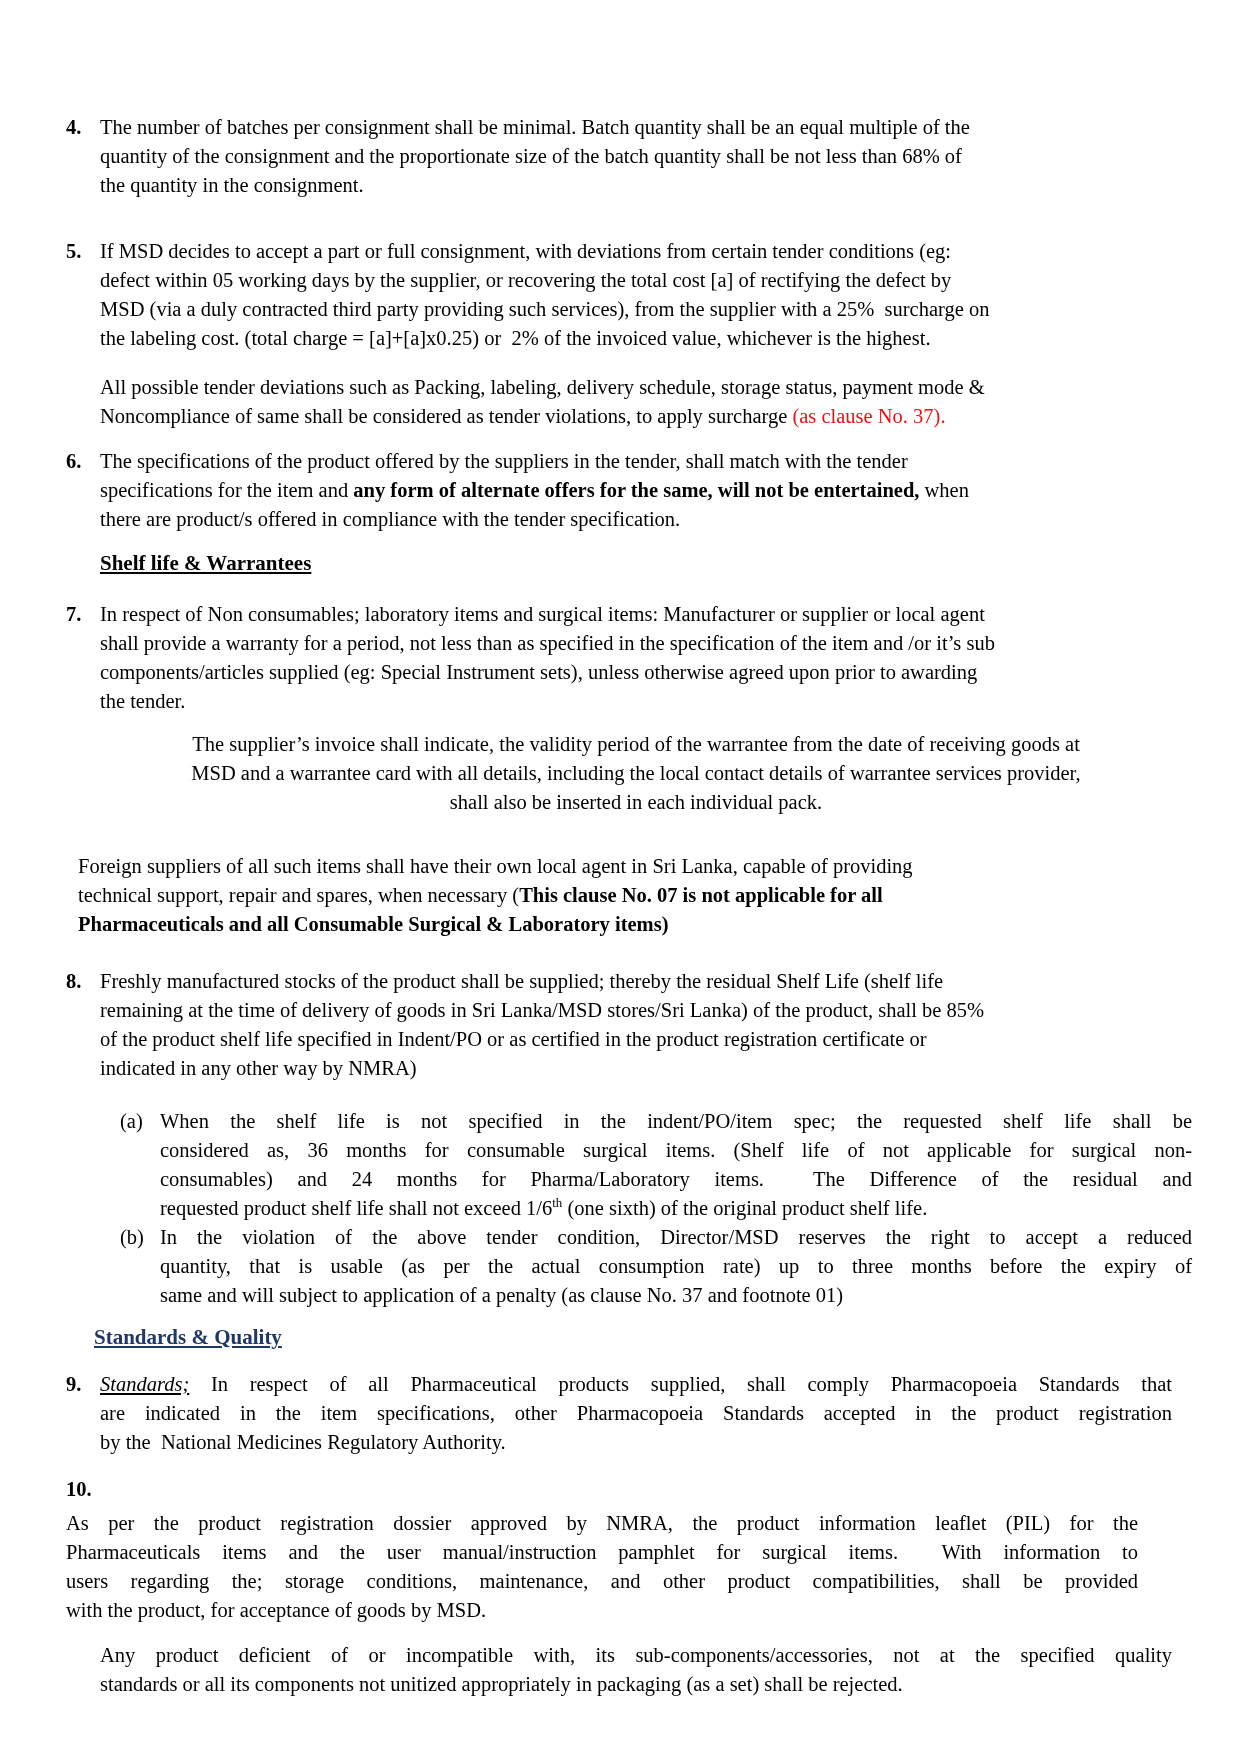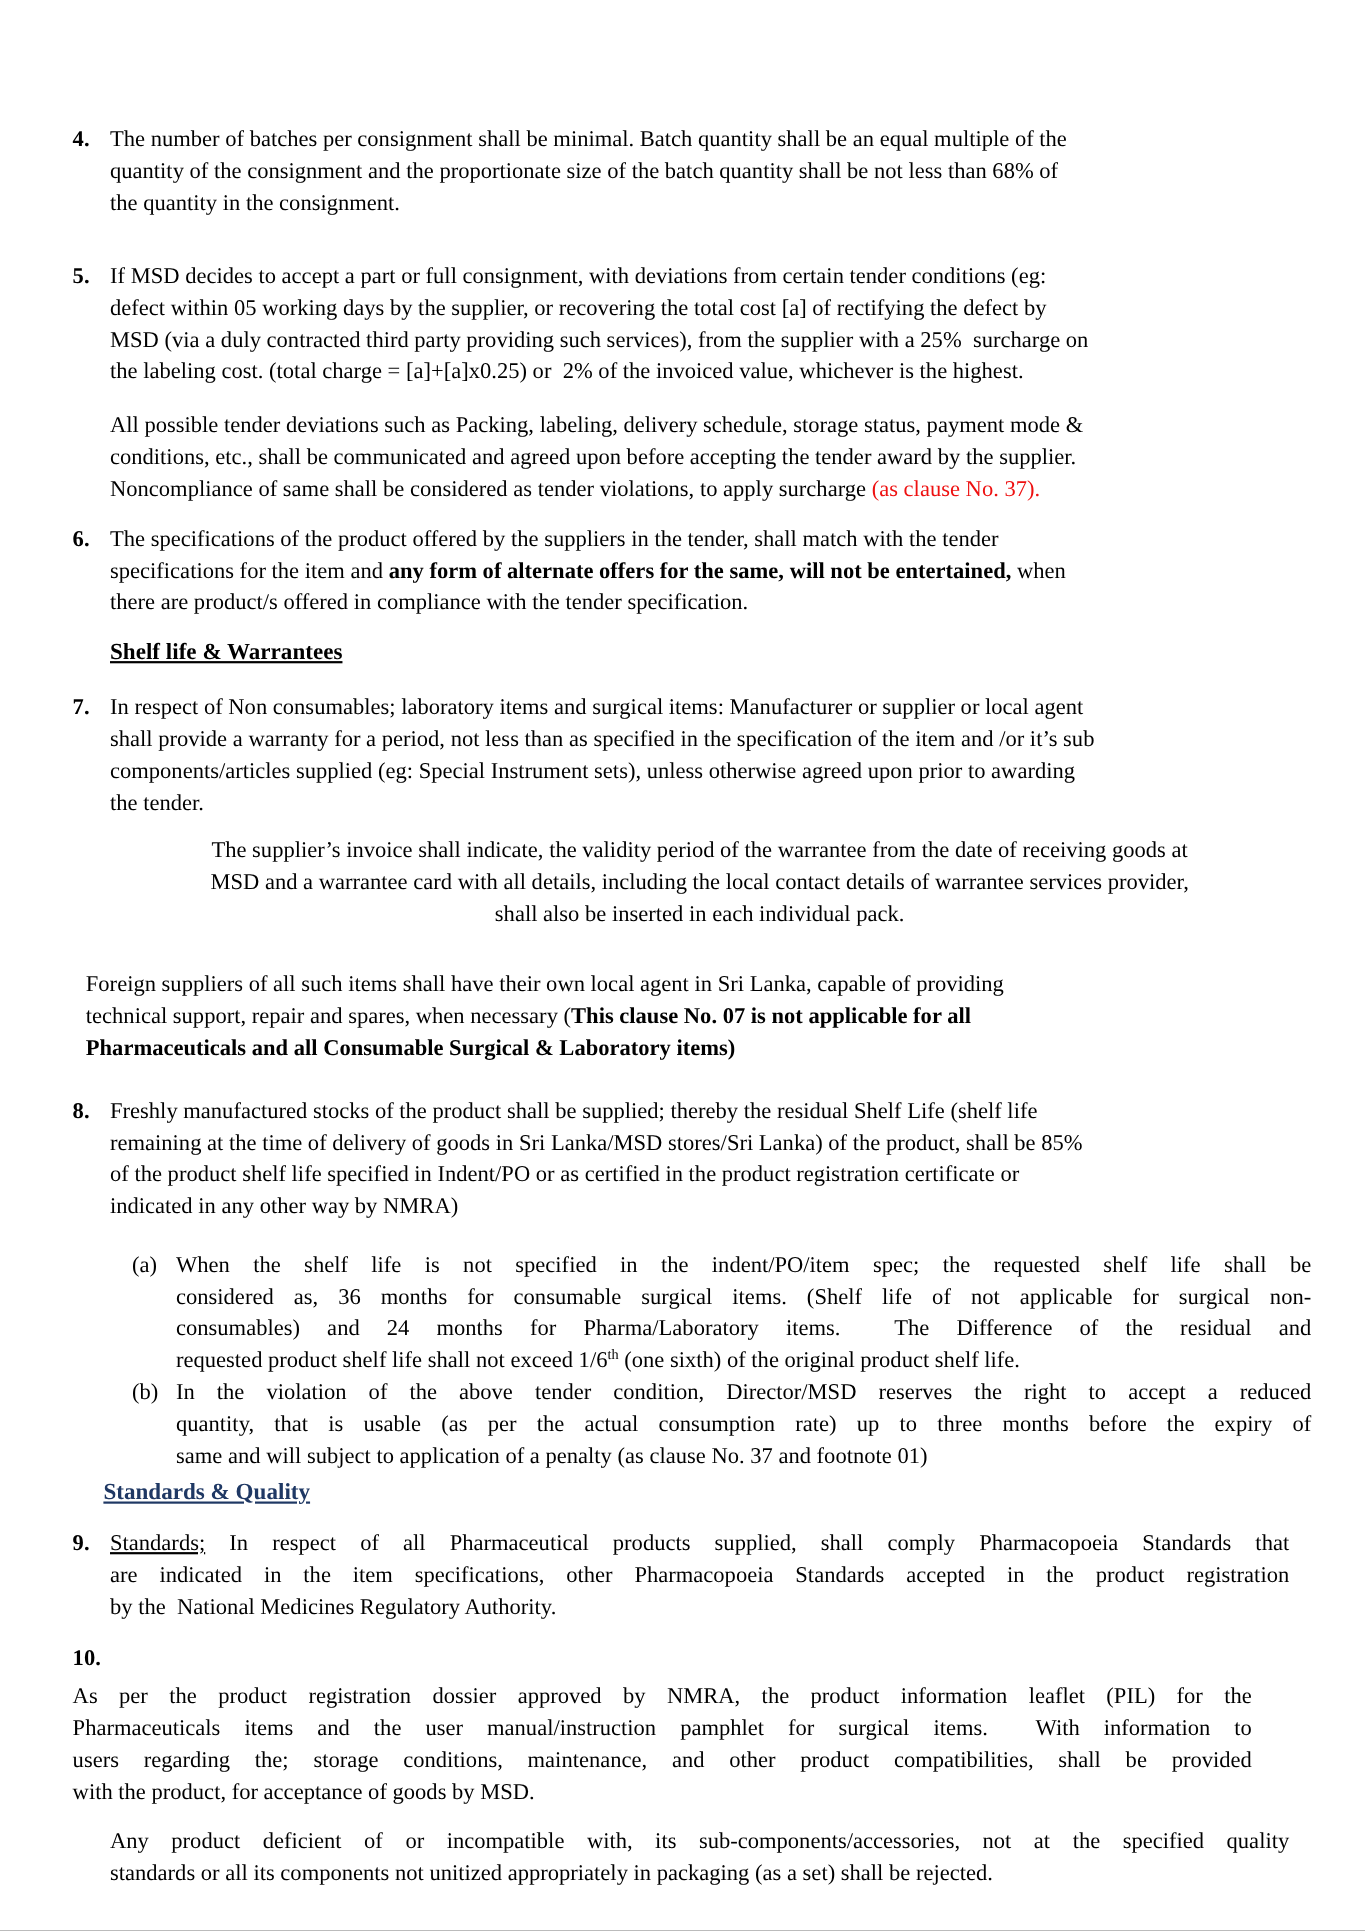--- a/index.html
+++ b/index.html
@@ -22,35 +22,35 @@
   .sub{display:flex;margin-left:54px;}
   .sublabel{flex:0 0 40px;}
   .sub .lines{width:1032px;}
   .para{margin-left:34px;width:1072px;}
   .heading{margin-left:34px;font-weight:bold;font-size:21px;text-decoration:underline;}
   .heading.blue{color:var(--head-blue,#1f3864);margin-left:28px;text-decoration-thickness:2px;}
   .line{white-space:pre-wrap;}
   .line.j{text-align:justify;text-align-last:justify;}
   .b{font-weight:bold;}
   .r{color:var(--red,#ee1111);}
-  .u{text-decoration:underline;}
+  .u{text-decoration:underline;font-style:italic;}
   .sup{vertical-align:super;font-size:13px;line-height:0;}
   
   #doc > :nth-child(1){margin-top:17px;}
   #doc > :nth-child(2){margin-top:37px;}
   #doc > :nth-child(3){margin-top:20px;}
   #doc > :nth-child(4){margin-top:16px;}
   #doc > :nth-child(5){margin-top:15px;}
   #doc > :nth-child(6){margin-top:22px;}
   #doc > :nth-child(7){margin-top:14px;text-align:center;}
   #doc > :nth-child(8){margin-top:35px;margin-left:12px;}
   #doc > :nth-child(9){margin-top:28px;}
   #doc > :nth-child(10){margin-top:24px;}
   #doc > :nth-child(11){margin-top:0px;}
-  #doc > :nth-child(12){margin-top:3px;text-decoration:underline;}
+  #doc > :nth-child(12){margin-top:13px;text-decoration:underline;}
   #doc > :nth-child(13){margin-top:18px;}
   #doc > :nth-child(14){margin-top:18px;flex-direction:column;}
   #doc > :nth-child(15){margin-top:16px;}
 </style>
 </head>
 <body>
 
 <div id="doc" class="page">
     <div class="block item">
       <span class="num">4.</span>
@@ -64,21 +64,20 @@
       <span class="num">5.</span>
       <div class="lines">
         <div class="line">If MSD decides to accept a part or full consignment, with deviations from certain tender conditions (eg:</div>
         <div class="line">defect within 05 working days by the supplier, or recovering the total cost [a] of rectifying the defect by</div>
         <div class="line">MSD (via a duly contracted third party providing such services), from the supplier with a 25%  surcharge on</div>
         <div class="line">the labeling cost. (total charge = [a]+[a]x0.25) or  2% of the invoiced value, whichever is the highest.</div>
       </div>
     </div>
     <div class="block para">
       <div class="line">All possible tender deviations such as Packing, labeling, delivery schedule, storage status, payment mode &amp;</div>
-      <div class="line">conditions, etc., shall be communicated and agreed upon before accepting the tender award by the supplier.</div>
       <div class="line">Noncompliance of same shall be considered as tender violations, to apply surcharge <span class="r">(as clause No. 37).</span></div>
     </div>
     <div class="block item">
       <span class="num">6.</span>
       <div class="lines">
         <div class="line">The specifications of the product offered by the suppliers in the tender, shall match with the tender</div>
         <div class="line">specifications for the item and <span class="b">any form of alternate offers for the same, will not be entertained,</span> when</div>
         <div class="line">there are product/s offered in compliance with the tender specification.</div>
       </div>
     </div>

